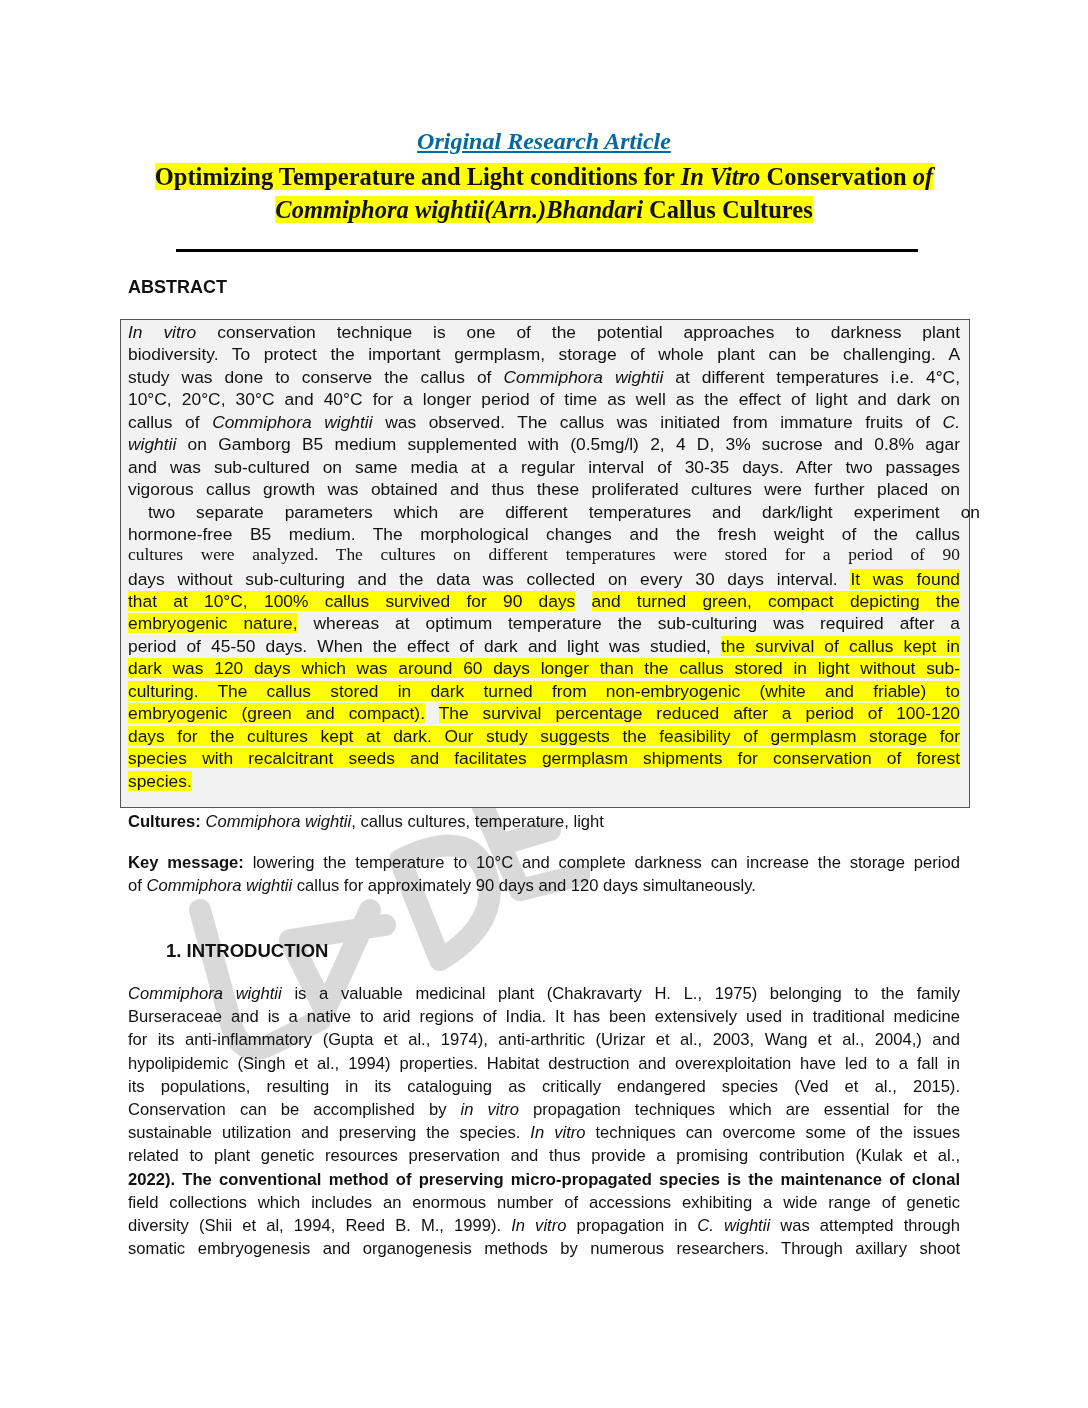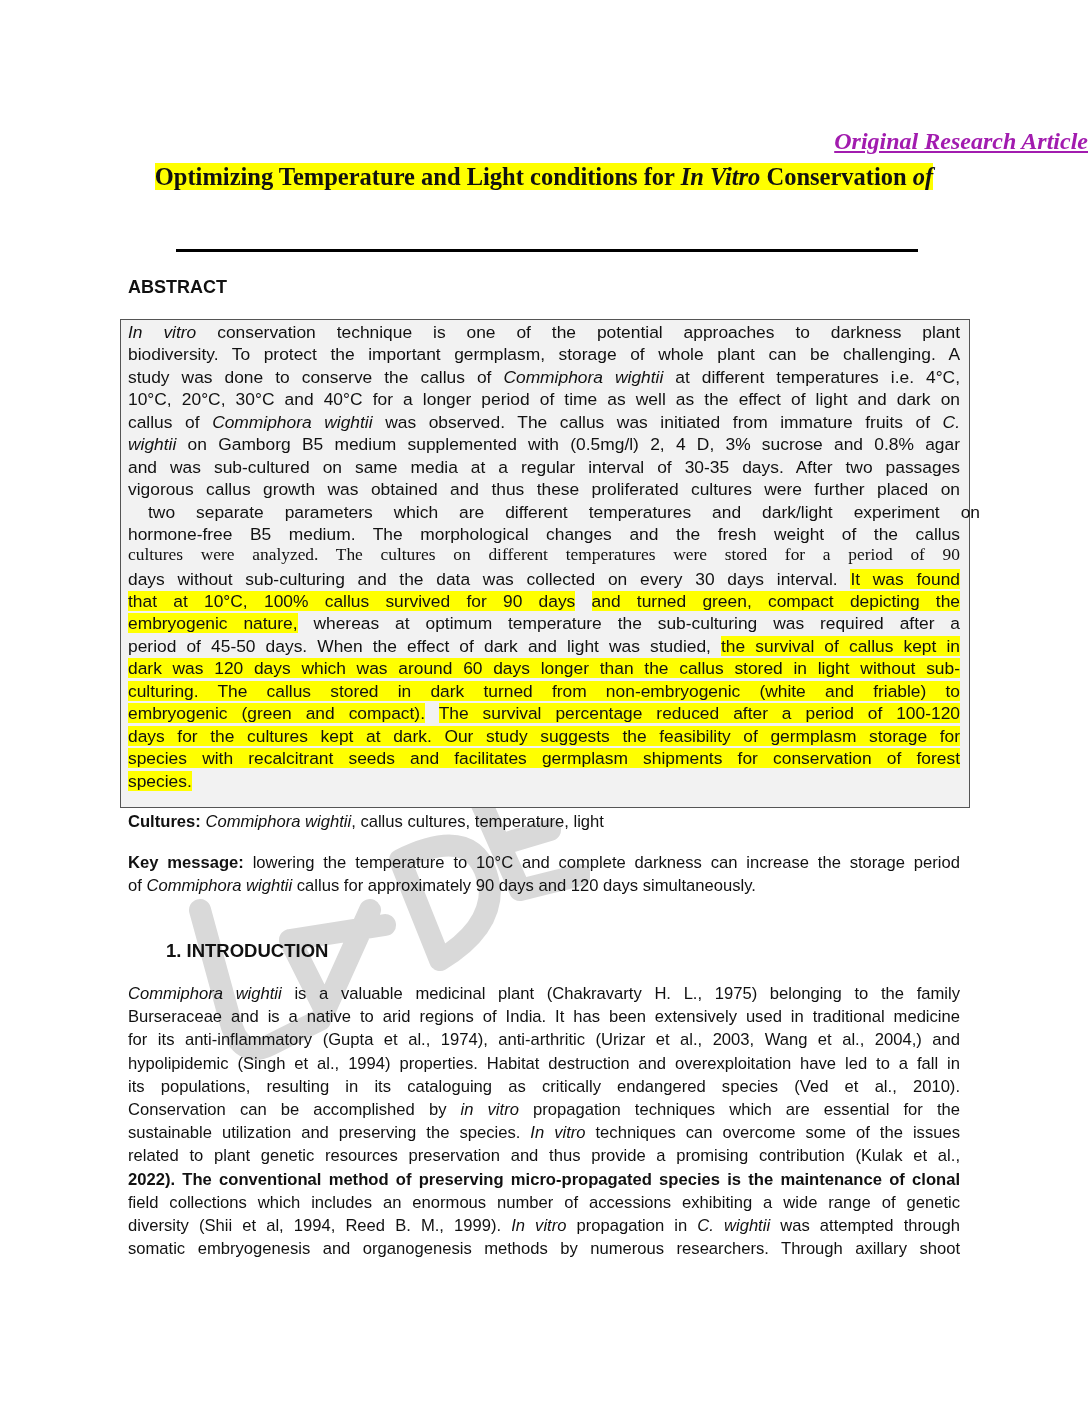--- a/index.html
+++ b/index.html
@@ -5,23 +5,23 @@
   html, body { margin: 0; padding: 0; }
   body {
     width: 1088px; height: 1408px; background: #ffffff; position: relative; overflow: hidden;
     font-family: "Liberation Sans", sans-serif; color: #111;
   }
   .watermark {
     position: absolute; left: 170px; top: 760px; width: 420px; height: 320px;
     pointer-events: none;
   }
   .article-type {
-    position: absolute; left: 0; top: 128px; width: 1088px; text-align: right;
+    position: absolute; left: 0; top: 128px; width: 1088px; text-align: center;
     font-family: "Liberation Serif", serif; font-style: italic; font-weight: bold;
-    font-size: 24px; text-decoration: underline; color: #a21caf;
+    font-size: 24px; text-decoration: underline; color: #0369a1;
   }
   .title {
     position: absolute; left: 0; top: 160px; width: 1088px; text-align: center;
     font-family: "Liberation Serif", serif; font-weight: bold; font-size: 24.5px; line-height: 33px;
   }
   .hl { background: #ffff00; }
   .title i { font-style: italic; }
   .rule {
     position: absolute; left: 176px; top: 249px; width: 742px; height: 3px; background: #000;
   }
@@ -60,20 +60,21 @@
     <path d="M120 180 L155 250 M120 180 L215 165 M155 250 L200 150"></path>
     <path d="M230 100 L270 200 M230 100 Q310 60 320 130 Q320 170 270 200"></path>
     <path d="M310 40 L350 130 M310 40 L390 20 M330 85 L380 70 M350 130 L410 115"></path>
   </g>
 </svg>
 
 <div class="article-type">Original Research Article</div>
 
 <div class="title">
   <div><span class="hl"><span>Optimizing Temperature and Light conditions for </span><i>In Vitro</i><span> Conservation </span><i>of</i></span></div>
+  <div><span class="hl"><i>Commiphora wightii(Arn.)Bhandari</i><span> Callus Cultures</span></span></div>
 </div>
 
 <div class="rule"></div>
 
 <div class="abstract-heading">ABSTRACT</div>
 
 <div class="abstract-box"></div>
 
 <div id="abstract-lines">
     <div class="line" style="top: 321px;"><i>In vitro</i><span> conservation technique is one of the potential approaches to darkness plant</span></div>
@@ -105,21 +106,21 @@
 <div class="plain" style="top:852px; width:832px; text-align:justify; text-align-last:justify;"><b>Key message:</b><span> lowering the temperature to 10°C and complete darkness can increase the storage period</span></div>
 <div class="plain" style="top:875px"><span>of </span><i>Commiphora wightii</i><span> callus for approximately 90 days and 120 days simultaneously.</span></div>
 
 <div class="section-heading">1.   INTRODUCTION</div>
 
 <div id="intro-lines">
     <div class="body-line" style="top: 983px;"><i>Commiphora wightii</i><span> is a valuable medicinal plant (Chakravarty H. L., 1975) belonging to the family</span></div>
     <div class="body-line" style="top: 1006.2px;"><span>Burseraceae and is a native to arid regions of India. It has been extensively used in traditional medicine</span></div>
     <div class="body-line" style="top: 1029.4px;"><span>for its anti-inflammatory (Gupta et al., 1974), anti-arthritic (Urizar et al., 2003, Wang et al., 2004,) and</span></div>
     <div class="body-line" style="top: 1052.6px;"><span>hypolipidemic (Singh et al., 1994) properties. Habitat destruction and overexploitation have led to a fall in</span></div>
-    <div class="body-line" style="top: 1075.8px;"><span>its populations, resulting in its cataloguing as critically endangered species (Ved et al., 2010).</span></div>
+    <div class="body-line" style="top: 1075.8px;"><span>its populations, resulting in its cataloguing as critically endangered species (Ved et al., 2015).</span></div>
     <div class="body-line" style="top: 1099px;"><span>Conservation can be accomplished by </span><i>in vitro</i><span> propagation techniques which are essential for the</span></div>
     <div class="body-line" style="top: 1122.2px;"><span>sustainable utilization and preserving the species. </span><i>In vitro</i><span> techniques can overcome some of the issues</span></div>
     <div class="body-line" style="top: 1145.4px;"><span>related to plant genetic resources preservation and thus provide a promising contribution (Kulak et al.,</span></div>
     <div class="body-line" style="top: 1168.6px; font-weight: bold;"><span>2022). The conventional method of preserving micro-propagated species is the maintenance of clonal</span></div>
     <div class="body-line" style="top: 1191.8px;"><span>field collections which includes an enormous number of accessions exhibiting a wide range of genetic</span></div>
     <div class="body-line" style="top: 1215px;"><span>diversity (Shii et al, 1994, Reed B. M., 1999). </span><i>In vitro</i><span> propagation in </span><i>C. wightii</i><span> was attempted through</span></div>
     <div class="body-line" style="top: 1238.2px;"><span>somatic embryogenesis and organogenesis methods by numerous researchers. Through axillary shoot</span></div>
   </div>
 
 </body></html>

